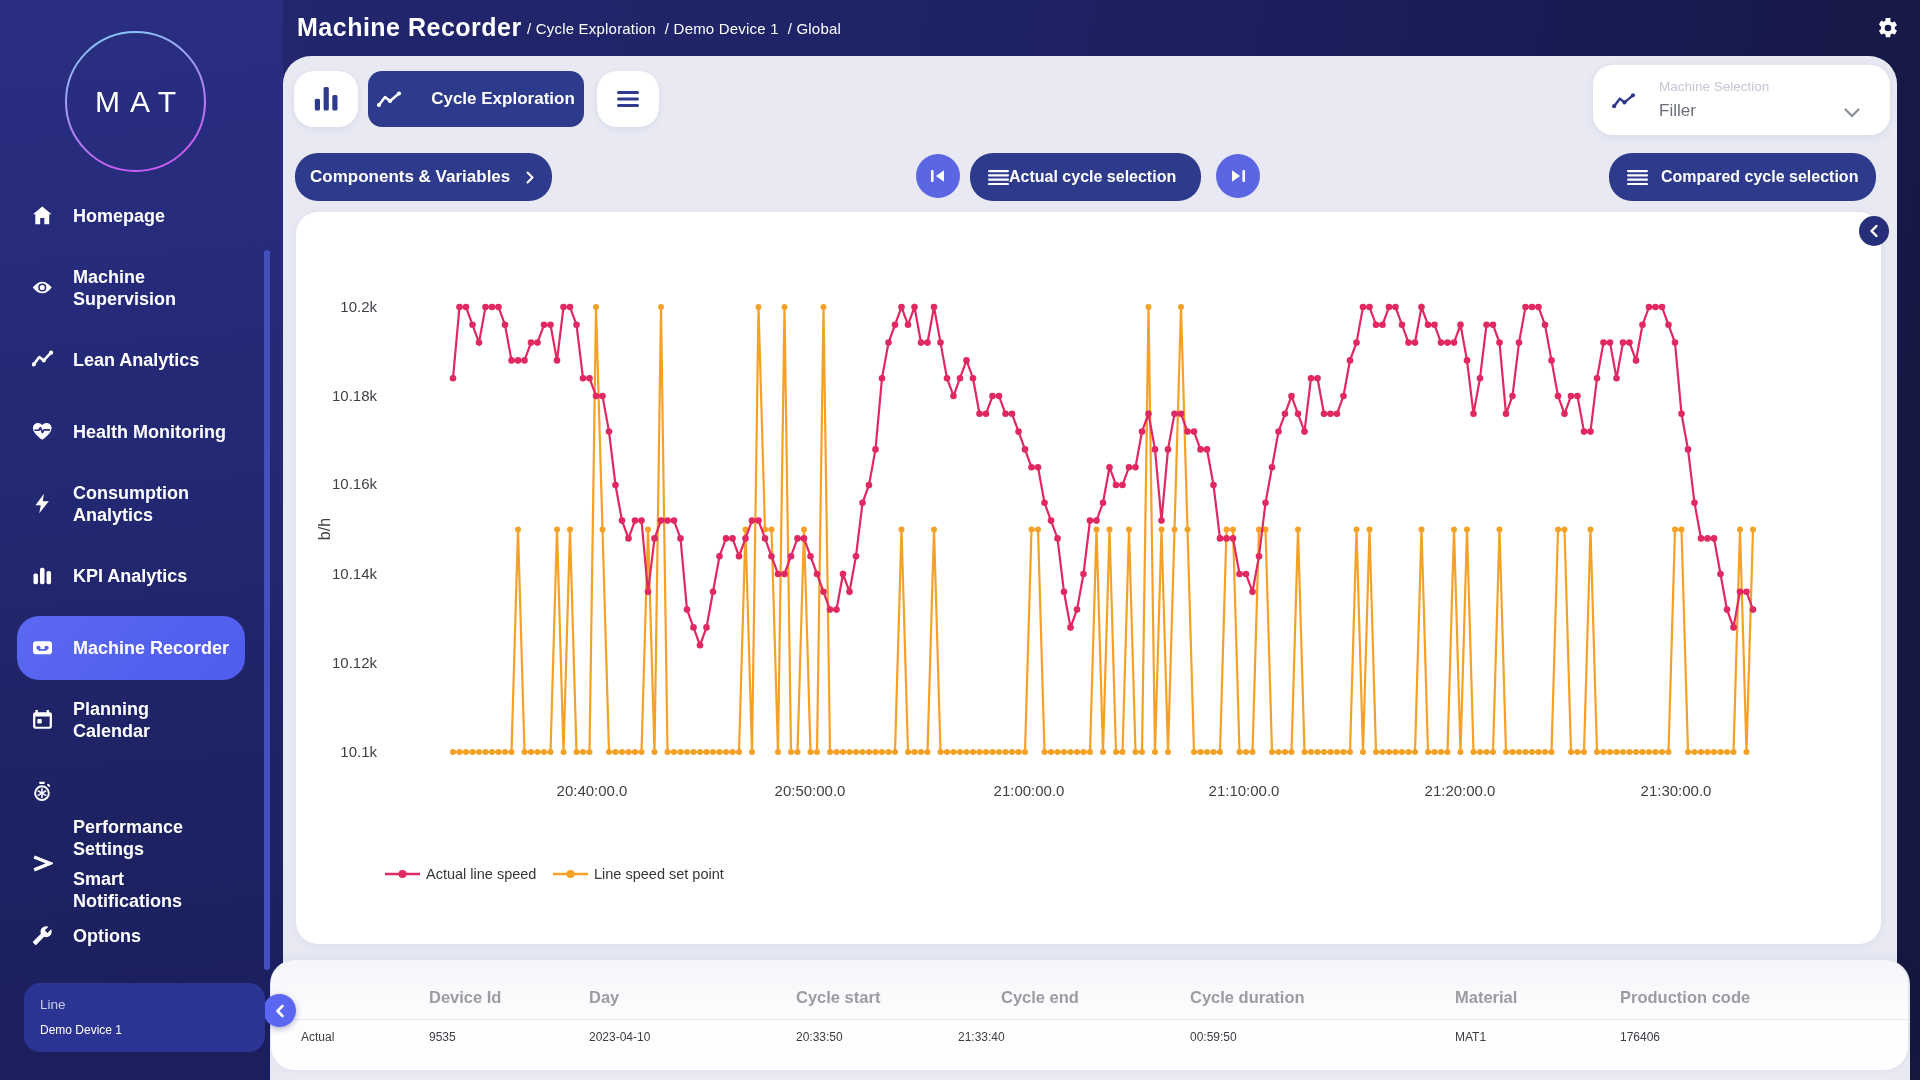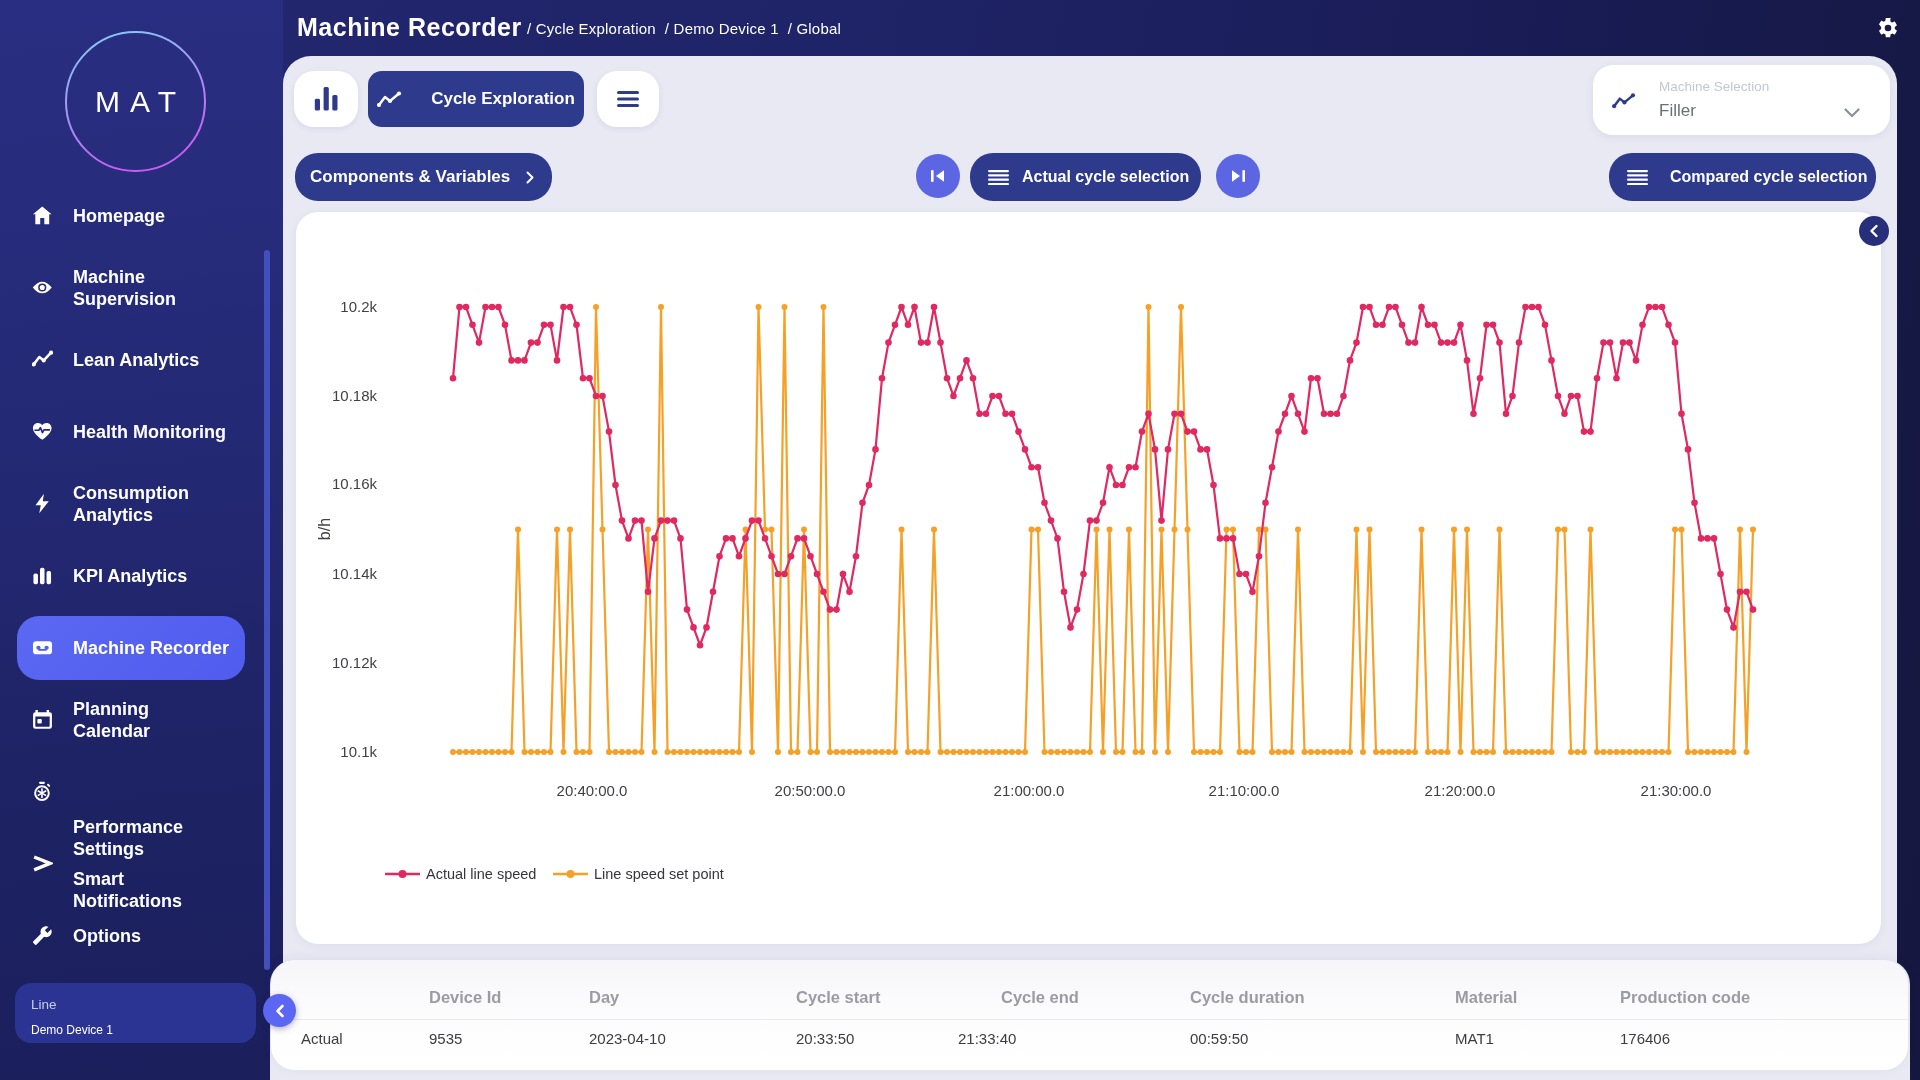--- a/index.html
+++ b/index.html
@@ -22,30 +22,30 @@
 
 .pill{top:153px;height:48px;background:#2e3a8c;border-radius:23px;display:flex;align-items:center;color:#fff;font-weight:bold;font-size:16px}
 .circ{top:154px;width:44px;height:44px;background:#5c66e2;border-radius:50%;display:flex;align-items:center;justify-content:center}
 
 .card{left:296px;top:212px;width:1585px;height:732px;background:#fff;border-radius:22px;box-shadow:0 2px 10px rgba(40,45,110,.06)}
 .collapse1{left:1859px;top:216px;width:30px;height:30px;border-radius:50%;background:#272e7a;display:flex;align-items:center;justify-content:center}
 
 .drawer{left:270px;top:960px;width:1640px;height:120px;background:#e8e9f3;border-radius:24px 24px 0 0}
 .tcard{left:271px;top:960px;width:1637px;height:110px;background:linear-gradient(180deg,#f6f6fa 0%,#fdfdfe 55%,#ffffff 100%);border-radius:24px;box-shadow:0 -2px 12px rgba(40,45,110,.06)}
 .th{position:absolute;top:988px;font-size:16.5px;font-weight:bold;color:#9b9ba3}
-.td{position:absolute;top:1030px;font-size:15px;color:#3c3c43}
+.td{position:absolute;top:1030px;font-size:12px;color:#3c3c43}
 .tdiv{left:271px;top:1019px;width:1637px;height:1px;background:#e9e9f0}
 .collapse2{left:263px;top:994px;width:33px;height:33px;border-radius:50%;background:#5b66f2;display:flex;align-items:center;justify-content:center;box-shadow:0 2px 6px rgba(30,35,90,.35)}
 
 .menu-item{left:0;width:270px;color:#fff;font-weight:bold;font-size:18px}
 .mi-ico{position:absolute;left:32px;width:21px;height:21px}
 .mi-txt{position:absolute;left:73px;line-height:22px}
 .active-pill{left:17px;top:616px;width:228px;height:64px;border-radius:22px;background:linear-gradient(135deg,#5a68f2,#4f5cee)}
 .scrollbar{left:264px;top:250px;width:5.5px;height:720px;border-radius:3px;background:#4350bc}
-.linebox{left:15px;top:983px;width:241px;height:60px;border-radius:16px;background:#2c3493}
+.linebox{left:24px;top:983px;width:241px;height:69px;border-radius:16px;background:#2c3493}
 .linebox .l1{position:absolute;left:16px;top:14px;font-size:13.5px;color:#c9cdec}
 .linebox .l2{position:absolute;left:16px;top:40px;font-size:12px;color:#fff}
 </style></head>
 <body>
 <div class="abs sidebar"></div>
 
 <div class="abs title">Machine Recorder</div>
 <div class="abs crumbs"><span>/ Cycle Exploration</span><span>/ Demo Device 1</span><span>/ Global</span></div>
 <div class="abs gear"><svg width="22" height="22" viewBox="0 0 24 24" fill="#fff">
       <path d="M19.4 13c.04-.32.06-.66.06-1s-.02-.68-.07-1l2.1-1.65a.5.5 0 0 0 .12-.64l-2-3.46a.5.5 0 0 0-.6-.22l-2.49 1a7.3 7.3 0 0 0-1.7-.98l-.37-2.65A.5.5 0 0 0 14 1h-4a.5.5 0 0 0-.5.42l-.37 2.65c-.62.26-1.18.6-1.7.98l-2.48-1a.5.5 0 0 0-.61.22l-2 3.46a.5.5 0 0 0 .12.64L4.56 11c-.05.32-.08.67-.08 1s.03.68.08 1l-2.12 1.65a.5.5 0 0 0-.12.64l2 3.46c.13.22.39.3.61.22l2.49-1c.52.4 1.08.73 1.7.98l.37 2.65a.5.5 0 0 0 .5.42h4a.5.5 0 0 0 .5-.42l.37-2.65a7 7 0 0 0 1.69-.98l2.49 1c.23.09.49 0 .61-.22l2-3.46a.5.5 0 0 0-.12-.64L19.4 13zM12 15.6A3.6 3.6 0 1 1 12 8.4a3.6 3.6 0 0 1 0 7.2z"></path>
@@ -115,38 +115,38 @@
 </div>
 <div class="abs pill" style="left:970px;width:231px;justify-content:flex-start;padding-left:18px">
   <svg width="21" height="15" viewBox="0 0 21 15">
       <g fill="#fff">
         <rect x="0" y="0" width="21" height="2.2" rx="1.1"></rect>
         <rect x="0" y="4.3" width="21" height="2.2" rx="1.1"></rect>
         <rect x="0" y="8.6" width="21" height="2.2" rx="1.1"></rect>
         <rect x="0" y="12.9" width="21" height="2.2" rx="1.1"></rect>
       </g>
     </svg>
-  <span style="margin-left:13px">Actual cycle selection</span>
+  <span style="">Actual cycle selection</span>
 </div>
 <div class="abs circ" style="left:1216px">
   <svg width="16" height="14" viewBox="0 0 16 14">
       <rect x="12.4" y="1" width="2.6" height="12" rx="1" fill="#fff"></rect>
       <path d="M2 1.2 L10 7 L2 12.8 Z" fill="#fff"></path>
     </svg>
 </div>
 <div class="abs pill" style="left:1609px;width:267px;justify-content:flex-start;padding-left:18px">
   <svg width="21" height="15" viewBox="0 0 21 15">
       <g fill="#fff">
         <rect x="0" y="0" width="21" height="2.2" rx="1.1"></rect>
         <rect x="0" y="4.3" width="21" height="2.2" rx="1.1"></rect>
         <rect x="0" y="8.6" width="21" height="2.2" rx="1.1"></rect>
         <rect x="0" y="12.9" width="21" height="2.2" rx="1.1"></rect>
       </g>
     </svg>
-  <span style="margin-left:22px">Compared cycle selection</span>
+  <span style="margin-left:13px">Compared cycle selection</span>
 </div>
 
 <div class="abs card">
 <svg width="1585" height="732" viewBox="0 0 1585 732" style="position:absolute;left:0;top:0">
   <g font-family="Liberation Sans, sans-serif" font-size="15" fill="#3f3f46">
     <text x="81" y="100" text-anchor="end">10.2k</text>
     <text x="81" y="189" text-anchor="end">10.18k</text>
     <text x="81" y="277" text-anchor="end">10.16k</text>
     <text x="81" y="367" text-anchor="end">10.14k</text>
     <text x="81" y="456" text-anchor="end">10.12k</text>

